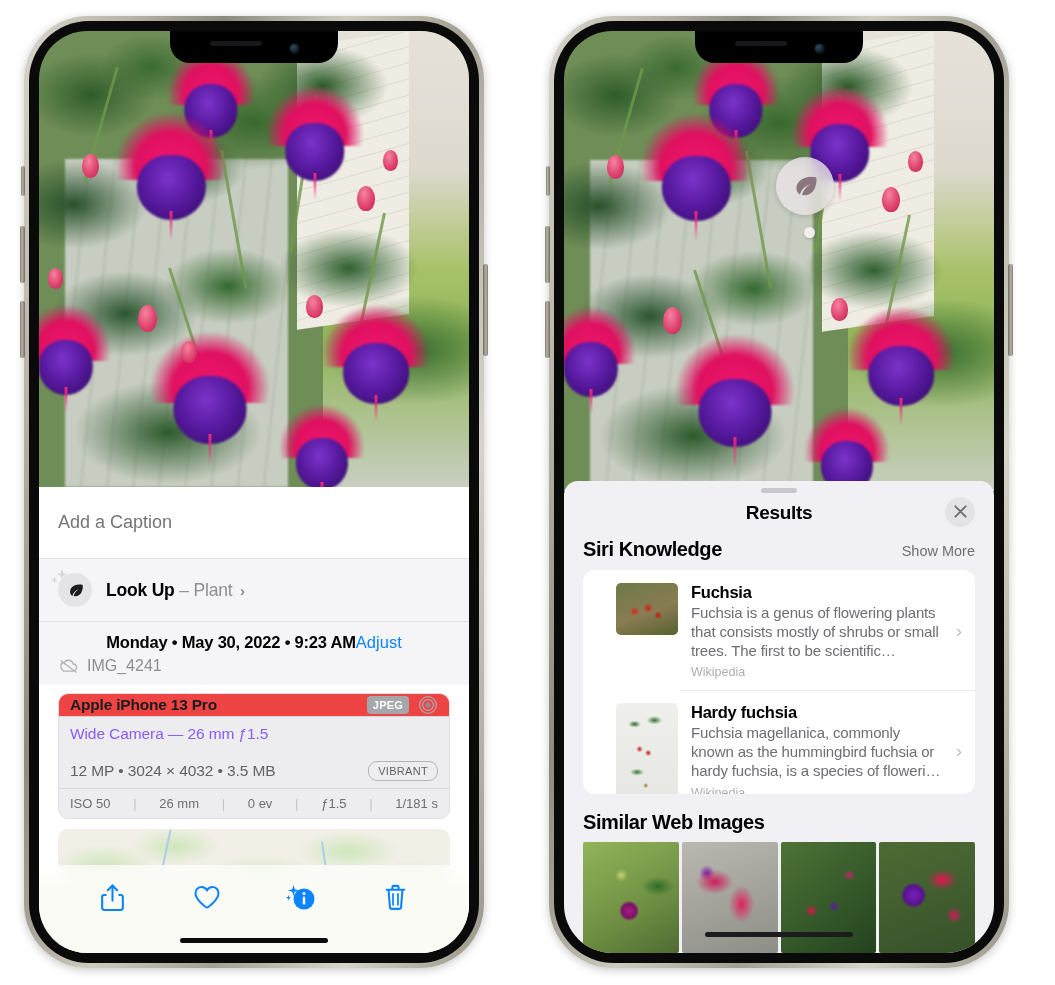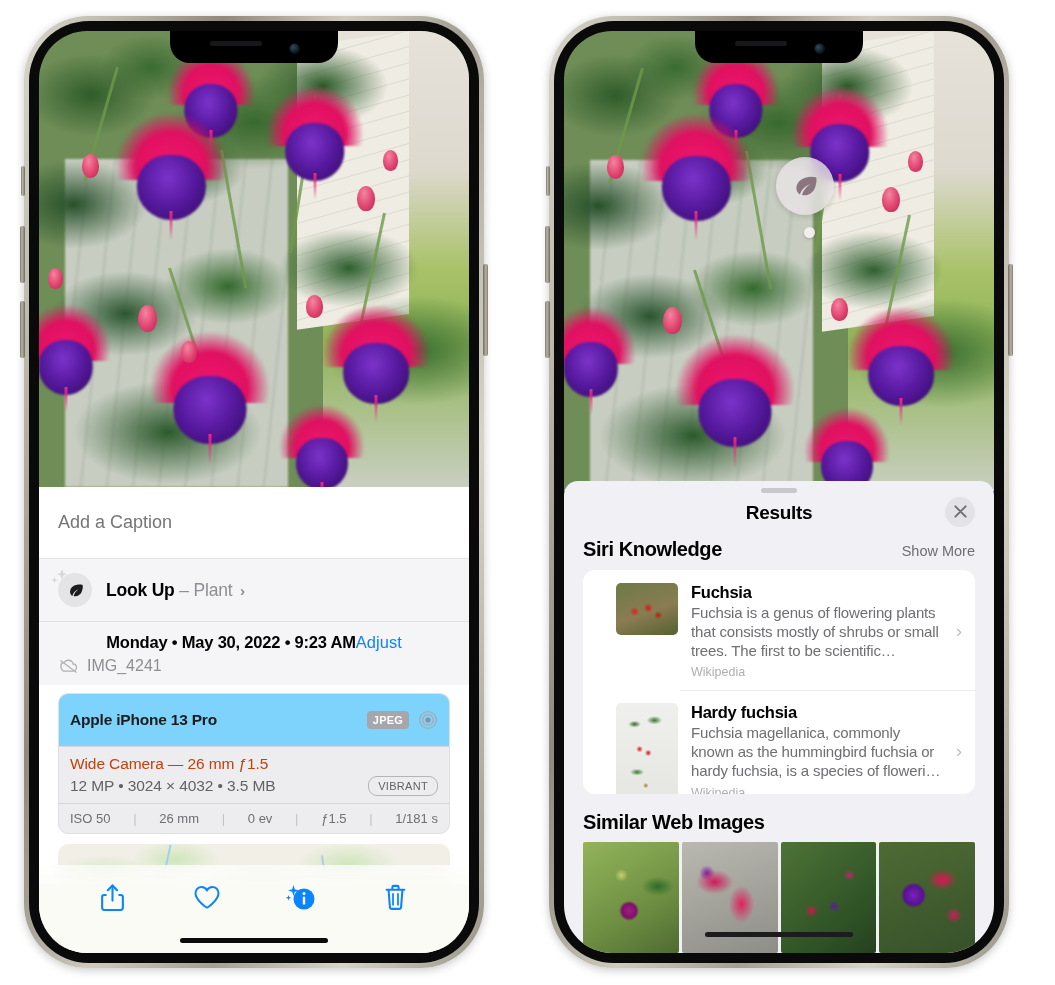--- a/index.html
+++ b/index.html
@@ -164,32 +164,32 @@
   .adjust { font-size: 16.5px; color:#0a84ff; }
   .file-line { display:flex; align-items:center; gap:8px; margin-top:5px; }
   .file-name { font-size:16px; color:#8e8e93; }
 
   .meta-card {
     margin: 8px 19px 0; border-radius: 10px; overflow:hidden;
     background:#ededf0; border:1px solid #e0e0e4;
   }
   .meta-head {
     display:flex; align-items:center; justify-content:space-between;
-    padding: 16px 11px; background:#7dd3fc;
+    padding: 1px 11px; background:#ef4444;
     border-bottom:1px solid #d6d6da;
   }
   .meta-device { font-size:15.5px; font-weight:700; color:#1c1c1e; letter-spacing:-.2px; }
   .meta-head-right { display:flex; align-items:center; gap:9px; }
   .tag-jpeg {
     font-size:11px; font-weight:700; color:#fff; background:#a6a6ad;
     padding:3px 6px; border-radius:4px; letter-spacing:.2px;
   }
   .meta-body { padding: 8px 11px 7px; }
-  .meta-lens { font-size:15.5px; color:#c2410c; letter-spacing:-.1px; }
-  .meta-size-row { display:flex; align-items:center; justify-content:space-between; margin-top:3px; }
+  .meta-lens { font-size:15.5px; color:#8b5cf6; letter-spacing:-.1px; }
+  .meta-size-row { display:flex; align-items:center; justify-content:space-between; margin-top:18px; }
   .meta-size { font-size:15.5px; color:#636366; letter-spacing:-.1px; }
   .tag-vibrant {
     font-size:11px; color:#636366; border:1px solid #b4b4ba;
     padding:3px 9px; border-radius:9px; letter-spacing:.3px;
   }
   .meta-exif {
     display:flex; align-items:center; justify-content:space-between;
     padding: 7px 11px; border-top:1px solid #d6d6da;
   }
   .exif-item { font-size:13px; color:#6e6e73; }

